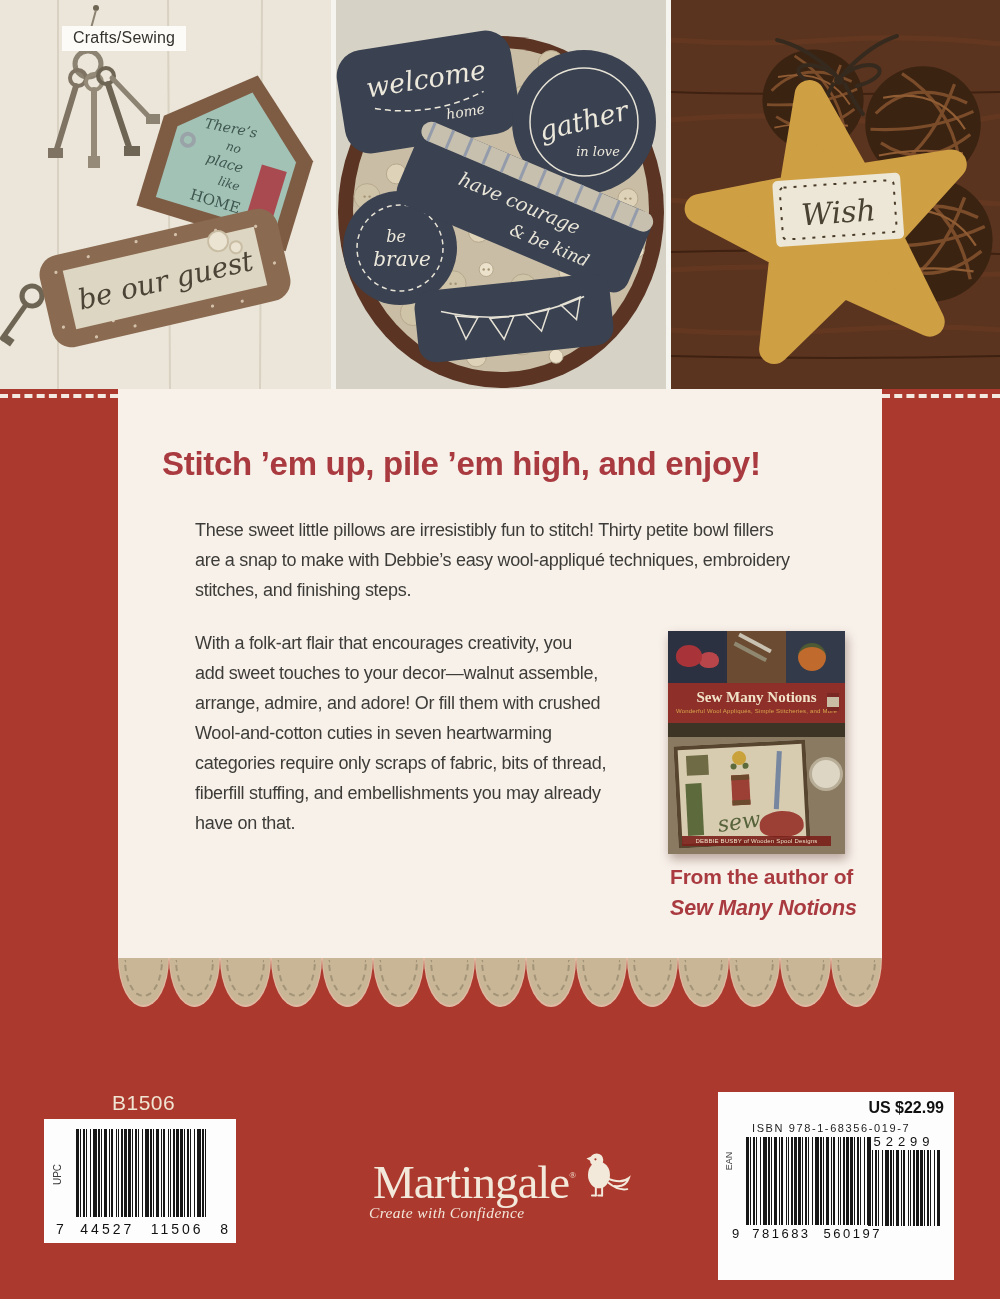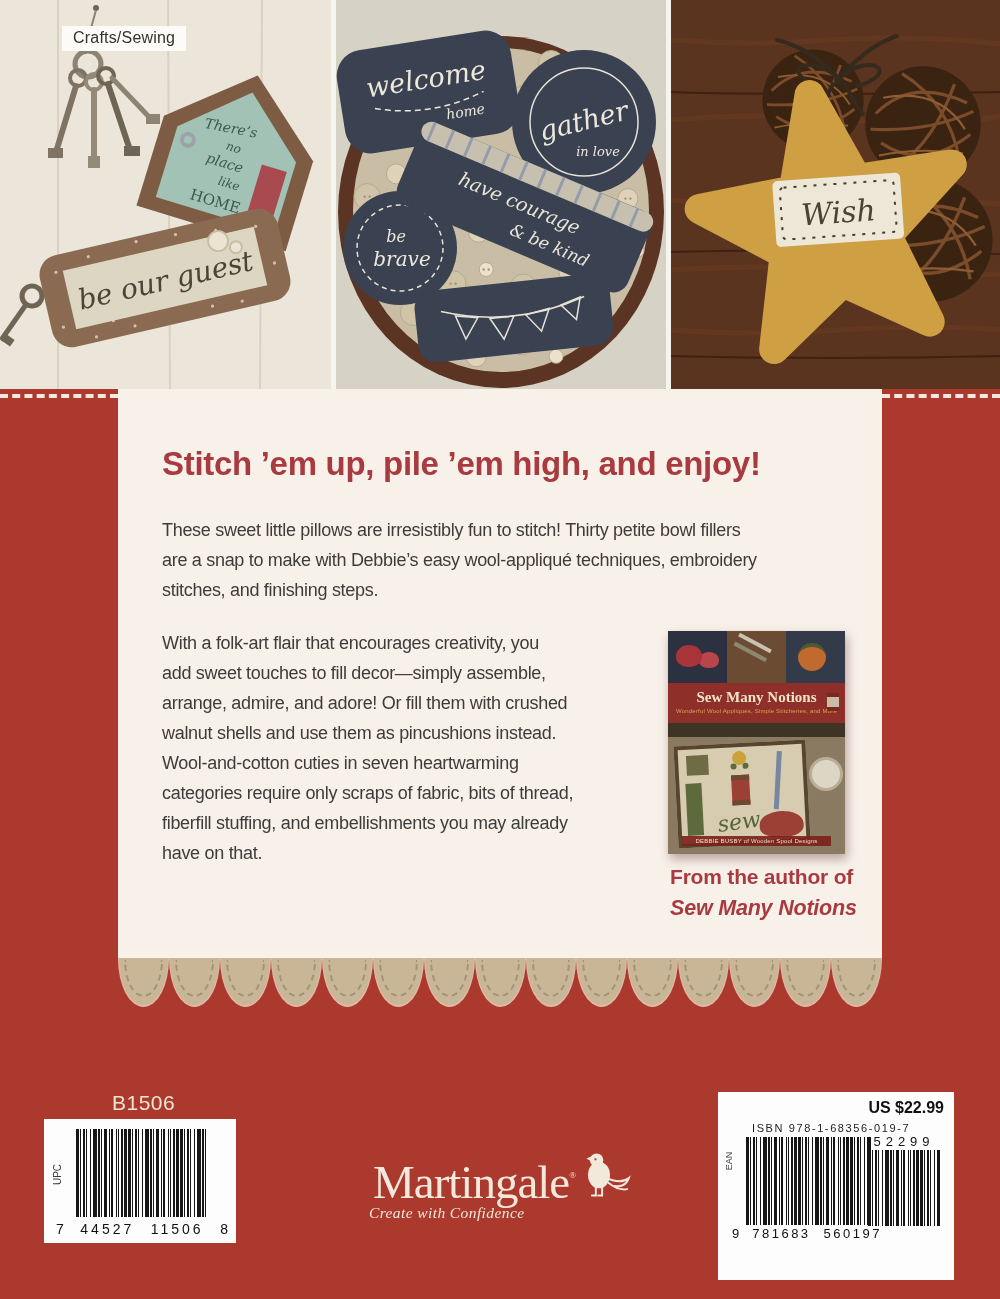--- a/index.html
+++ b/index.html
@@ -28,21 +28,21 @@
   .stitch-mid   { left:118px; width:764px; border-top-color:#ccc2b4 !important; }
   .stitch-right { left:882px; width:118px; }
 
   
   .panel { position:absolute; left:118px; top:389px; width:764px; height:569px; background:#f8f1ea; }
   .panel-heading {
     position:absolute; left:44px; top:56px; width:700px;
     font-size:33px; font-weight:bold; letter-spacing:-.3px; color:#a93a3f;
   }
   .para { position:absolute; color:#3d3c38; font-size:18px; letter-spacing:-.3px; }
-  .para div { white-space:nowrap; line-height:30px; }
+  .para div { white-space:nowrap; line-height:30px;margin-left:33px; }
   .para1 { left:44px; top:126px; }
   .para2 { left:44px; top:239px; }
 
   .thumb {
     position:absolute; left:550px; top:242px; width:177px; height:223px;
     background:#8a7a62; box-shadow:2px 5px 10px rgba(60,20,10,.35); overflow:hidden;
   }
   .tc-top { position:absolute; left:0; top:0; width:177px; height:52px; display:flex; }
   .tc-top div { flex:1; position:relative; }
   .tc-p1 { background:#2b3140; }
@@ -384,23 +384,22 @@
     <h1 class="panel-heading">Stitch ’em up, pile ’em high, and enjoy!</h1>
 
     <div class="para para1">
       <div>These sweet little pillows are irresistibly fun to stitch! Thirty petite bowl fillers</div>
       <div>are a snap to make with Debbie’s easy wool-appliqué techniques, embroidery</div>
       <div>stitches, and finishing steps.</div>
     </div>
 
     <div class="para para2">
       <div>With a folk-art flair that encourages creativity, you</div>
-      <div>add sweet touches to fill decor—simply assemble,</div>
+      <div>add sweet touches to your decor—walnut assemble,</div>
       <div>arrange, admire, and adore! Or fill them with crushed</div>
-      <div>walnut shells and use them as pincushions instead.</div>
       <div>Wool-and-cotton cuties in seven heartwarming</div>
       <div>categories require only scraps of fabric, bits of thread,</div>
       <div>fiberfill stuffing, and embellishments you may already</div>
       <div>have on that.</div>
     </div>
 
     <div class="thumb">
       <div class="tc-top">
         <div class="tc-p1"></div>
         <div class="tc-p2"></div>

